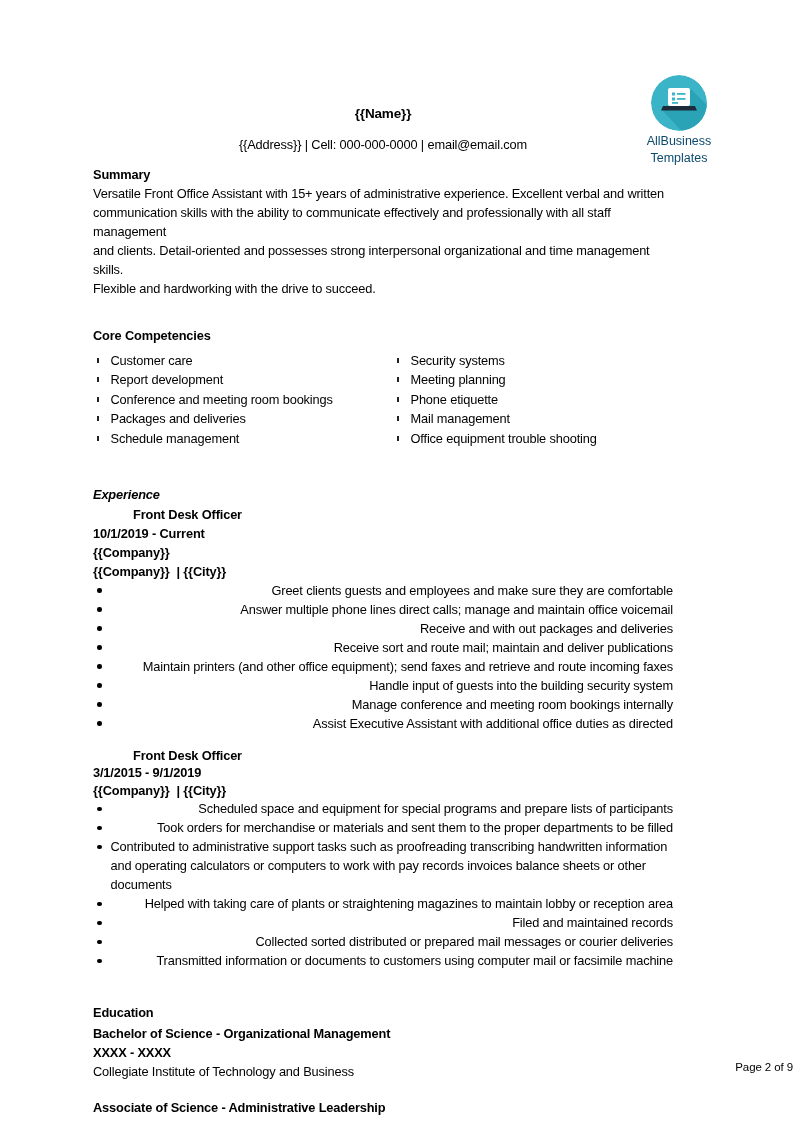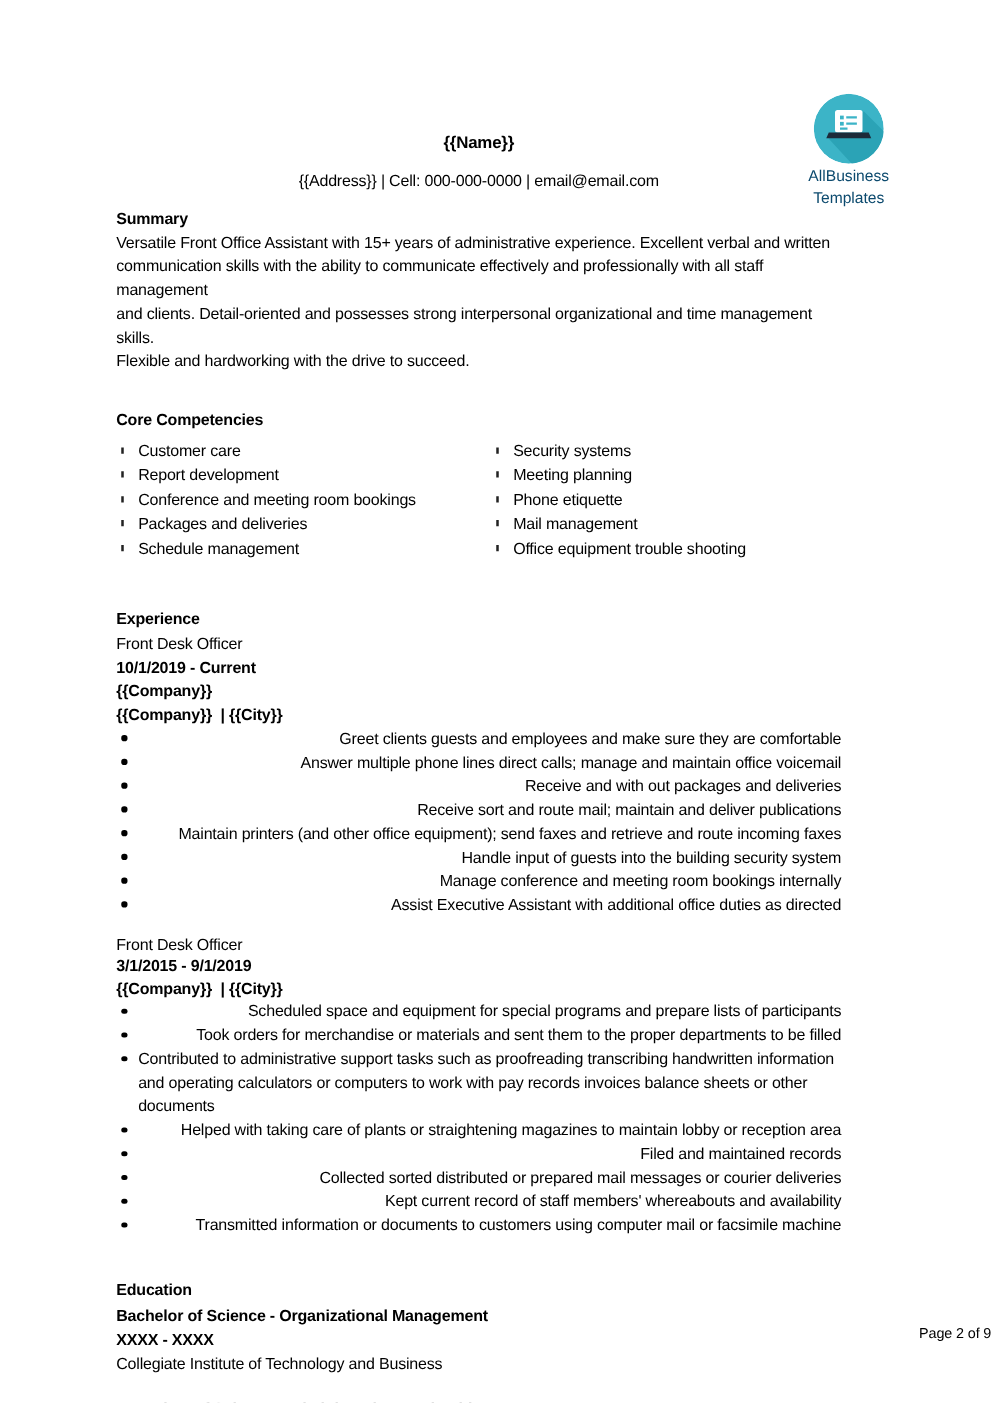--- a/index.html
+++ b/index.html
@@ -25,22 +25,22 @@
   .logo-text { font-size:12.5px; line-height:14px; margin-top:3px; color:#0c4a6e; }
 
   .section-heading { font-weight:bold; }
   .summary-heading { margin-top:11px; }
 
   .comp-heading { margin-top:28px; margin-bottom:6px; }
   .comp-grid { display:grid; grid-template-columns:300px 307px; }
   .comp-item { display:flex; align-items:flex-start; height:19.4px; }
   .tick { flex:none; width:1.5px; height:5px; background:#222; margin:7px 12px 0 4px; }
 
-  .exp-heading { margin-top:37px; }
-  .job-title { font-weight:normal; margin-top:1px; }
+  .exp-heading { margin-top:37px;font-style:italic; }
+  .job-title { font-weight:bold; margin-top:1px;margin-left:40px; }
   .job-dates { font-weight:bold; }
   .company-block { }
   .company-line { font-weight:bold; }
   .job-header { line-height:17.5px; }
 
   ul.bullets { margin:0; padding:0; list-style:none; }
   ul.bullets li { display:flex; align-items:flex-start;justify-content:space-between; }
   .dot { flex:none; width:4.5px; height:4.5px; border-radius:50%; background:#000; margin:7.5px 9px 0 4px; }
   .job2 { margin-top:14px; }
 
@@ -215,24 +215,20 @@
           <li>
               <span class="dot"></span>
               <span>Filed and maintained records</span>
             </li>
           <li>
               <span class="dot"></span>
               <span>Collected sorted distributed or prepared mail messages or courier deliveries</span>
             </li>
           <li>
               <span class="dot"></span>
-              <span>Kept current record of staff members' whereabouts and availability</span>
-            </li>
-          <li>
-              <span class="dot"></span>
               <span>Transmitted information or documents to customers using computer mail or facsimile machine</span>
             </li>
         </ul>
       </div>
     </div>
 
     <div>
       <div class="section-heading edu-heading">Education</div>
       <div>
         <div class="edu-degree">Bachelor of Science - Organizational Management</div>

